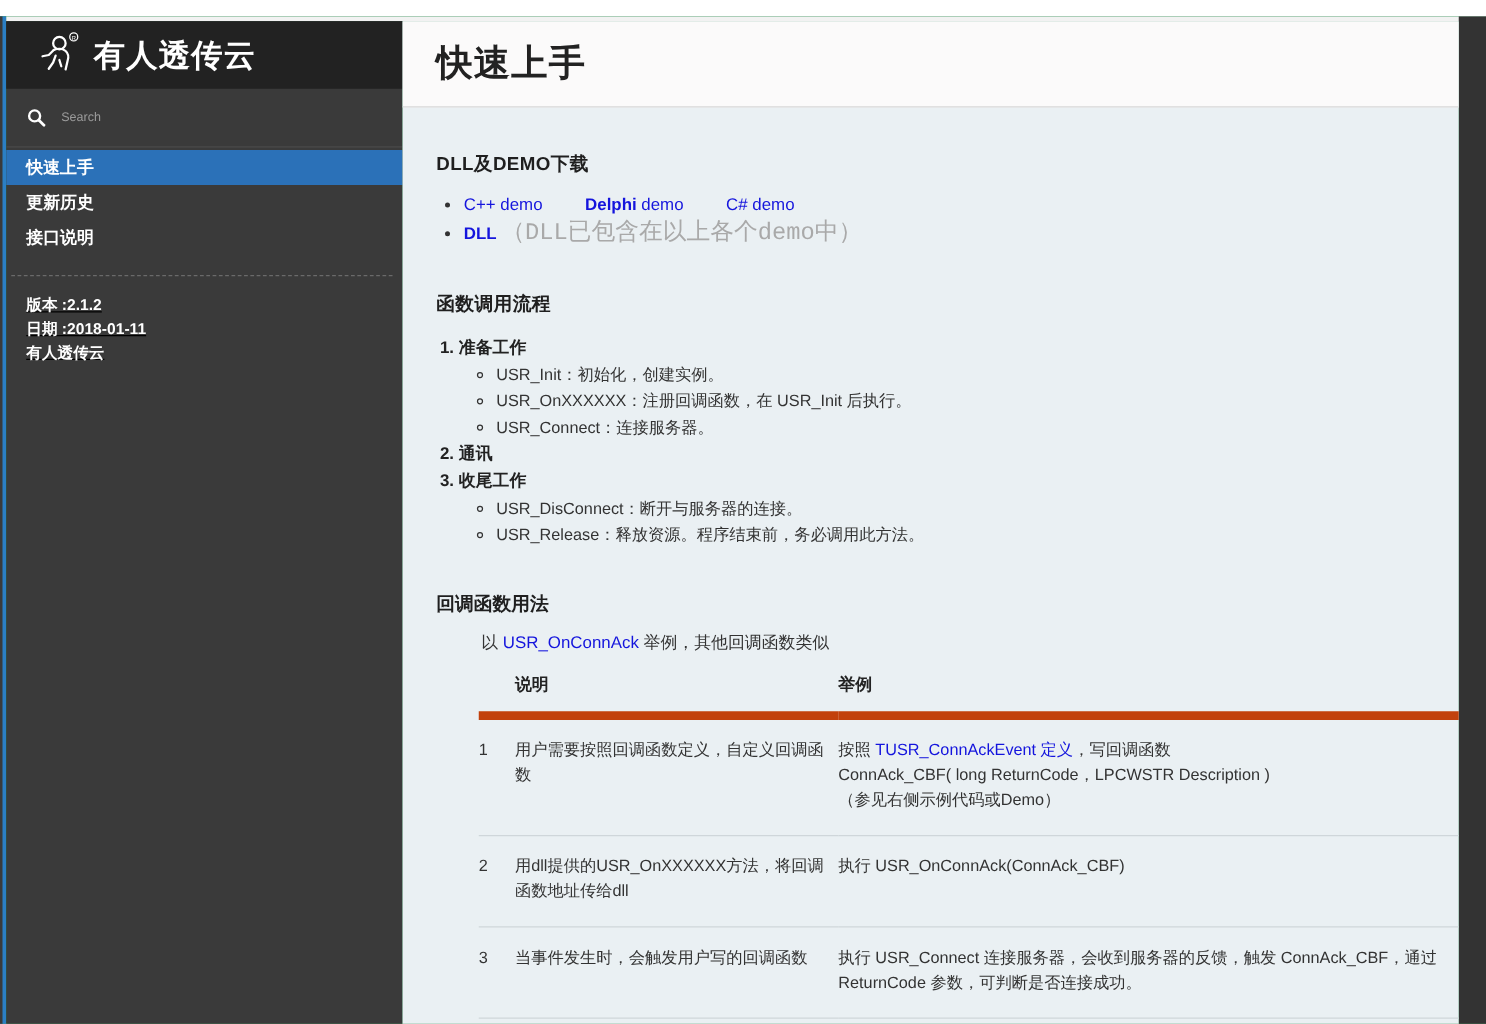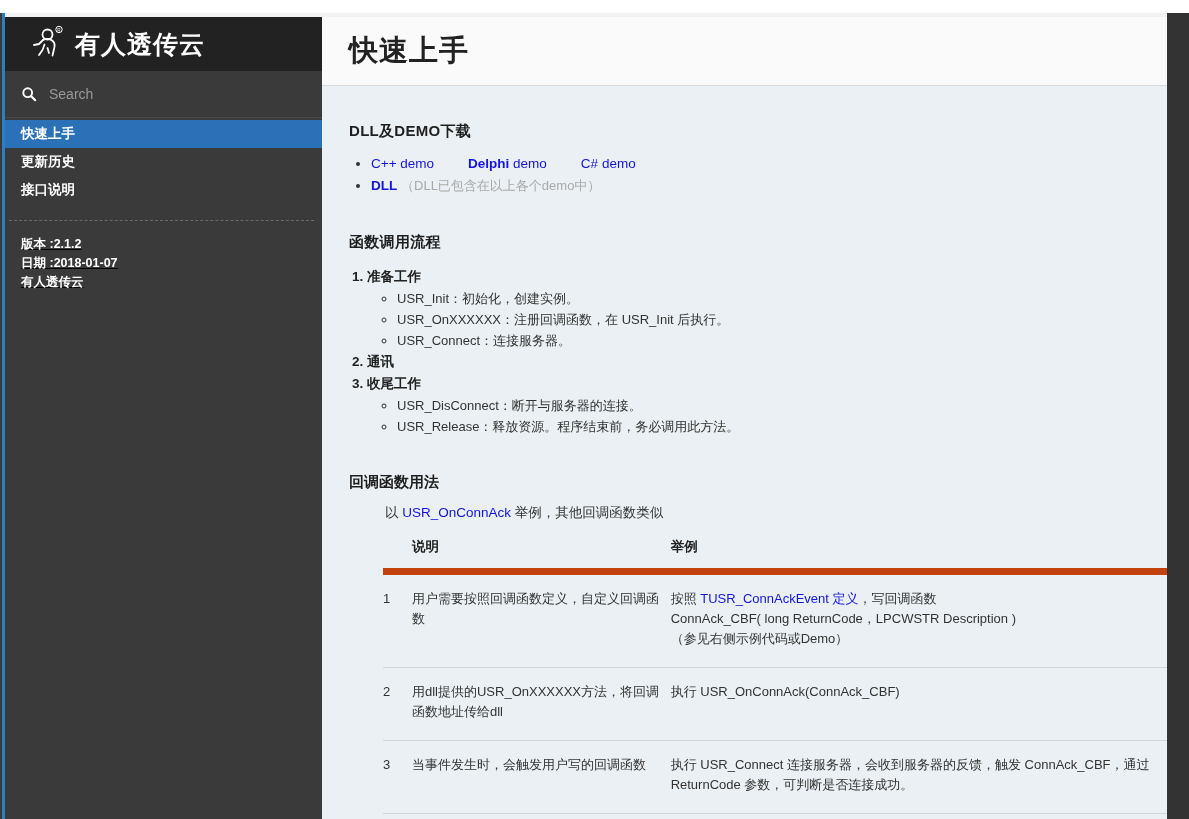--- a/index.html
+++ b/index.html
@@ -53,21 +53,21 @@
   }
   .search-wrap {
     height: 46px; display: flex; align-items: center;
     padding: 0 14px 0 16px;
     border-bottom: 1px solid #4a4a4a;
     position: relative;
   }
   .search-icon { width: 16px; height: 16px; flex: 0 0 16px; margin-right: 10px; }
   .search-input {
     flex: 1 1 auto; background: transparent; border: 0; outline: none;
-    color: #cccccc; font-size: 14px;
+    color: #cccccc; font-size: 10px;
     font-family: "Liberation Sans", sans-serif;
   }
   .search-input::placeholder { color: #9a9a9a; }
   .nav { margin-top: 2px; }
   .nav-item {
     height: 28px; line-height: 28px;
     padding-left: 16px;
     color: #ffffff; font-size: 13.5px; font-weight: bold;
     cursor: pointer; white-space: nowrap;
   }
@@ -110,21 +110,21 @@
   h2.sec2 {
     margin: 0 0 12px 0;
     font-size: 15px; font-weight: bold; color: #1f1f1f;
   }
 
   ul.dl-list { margin: 0 0 0 0; padding-left: 22px; list-style: disc; }
   ul.dl-list li { margin: 0 0 4px 0; line-height: 18px; font-size: 13.5px; color: #333; }
   a.link { color: #1414dd; text-decoration: none; }
   a.link.bold { font-weight: bold; }
   .demo-row a { margin-right: 34px; }
-  .dim { color: #a9a9a9; font-size: 13px; }
+  .dim { color: #a9a9a9; font-size: 19px; font-family: Liberation Mono, monospace; }
 
   .flow { margin: 0; padding-left: 18px; list-style: decimal; }
   .flow > li {
     font-size: 13.5px; font-weight: bold; color: #222;
     line-height: 22px; margin-bottom: 0;
   }
   .flow ul {
     margin: 0 0 0 0; padding-left: 30px; list-style: circle;
     font-weight: normal;
   }
@@ -200,21 +200,21 @@
       </div>
       <div class="nav-item">
         <span>接口说明</span>
       </div>
     </div>
 
     <div class="nav-sep"></div>
 
     <div class="meta">
       <div class="meta-line">版本 :2.1.2</div>
-      <div class="meta-line">日期 :2018-01-07</div>
+      <div class="meta-line">日期 :2018-01-11</div>
       <div class="meta-line">有人透传云</div>
     </div>
   </div>
 
   <div class="main">
 
     <div class="main-header">
       <h1>快速上手</h1>
     </div>
 

